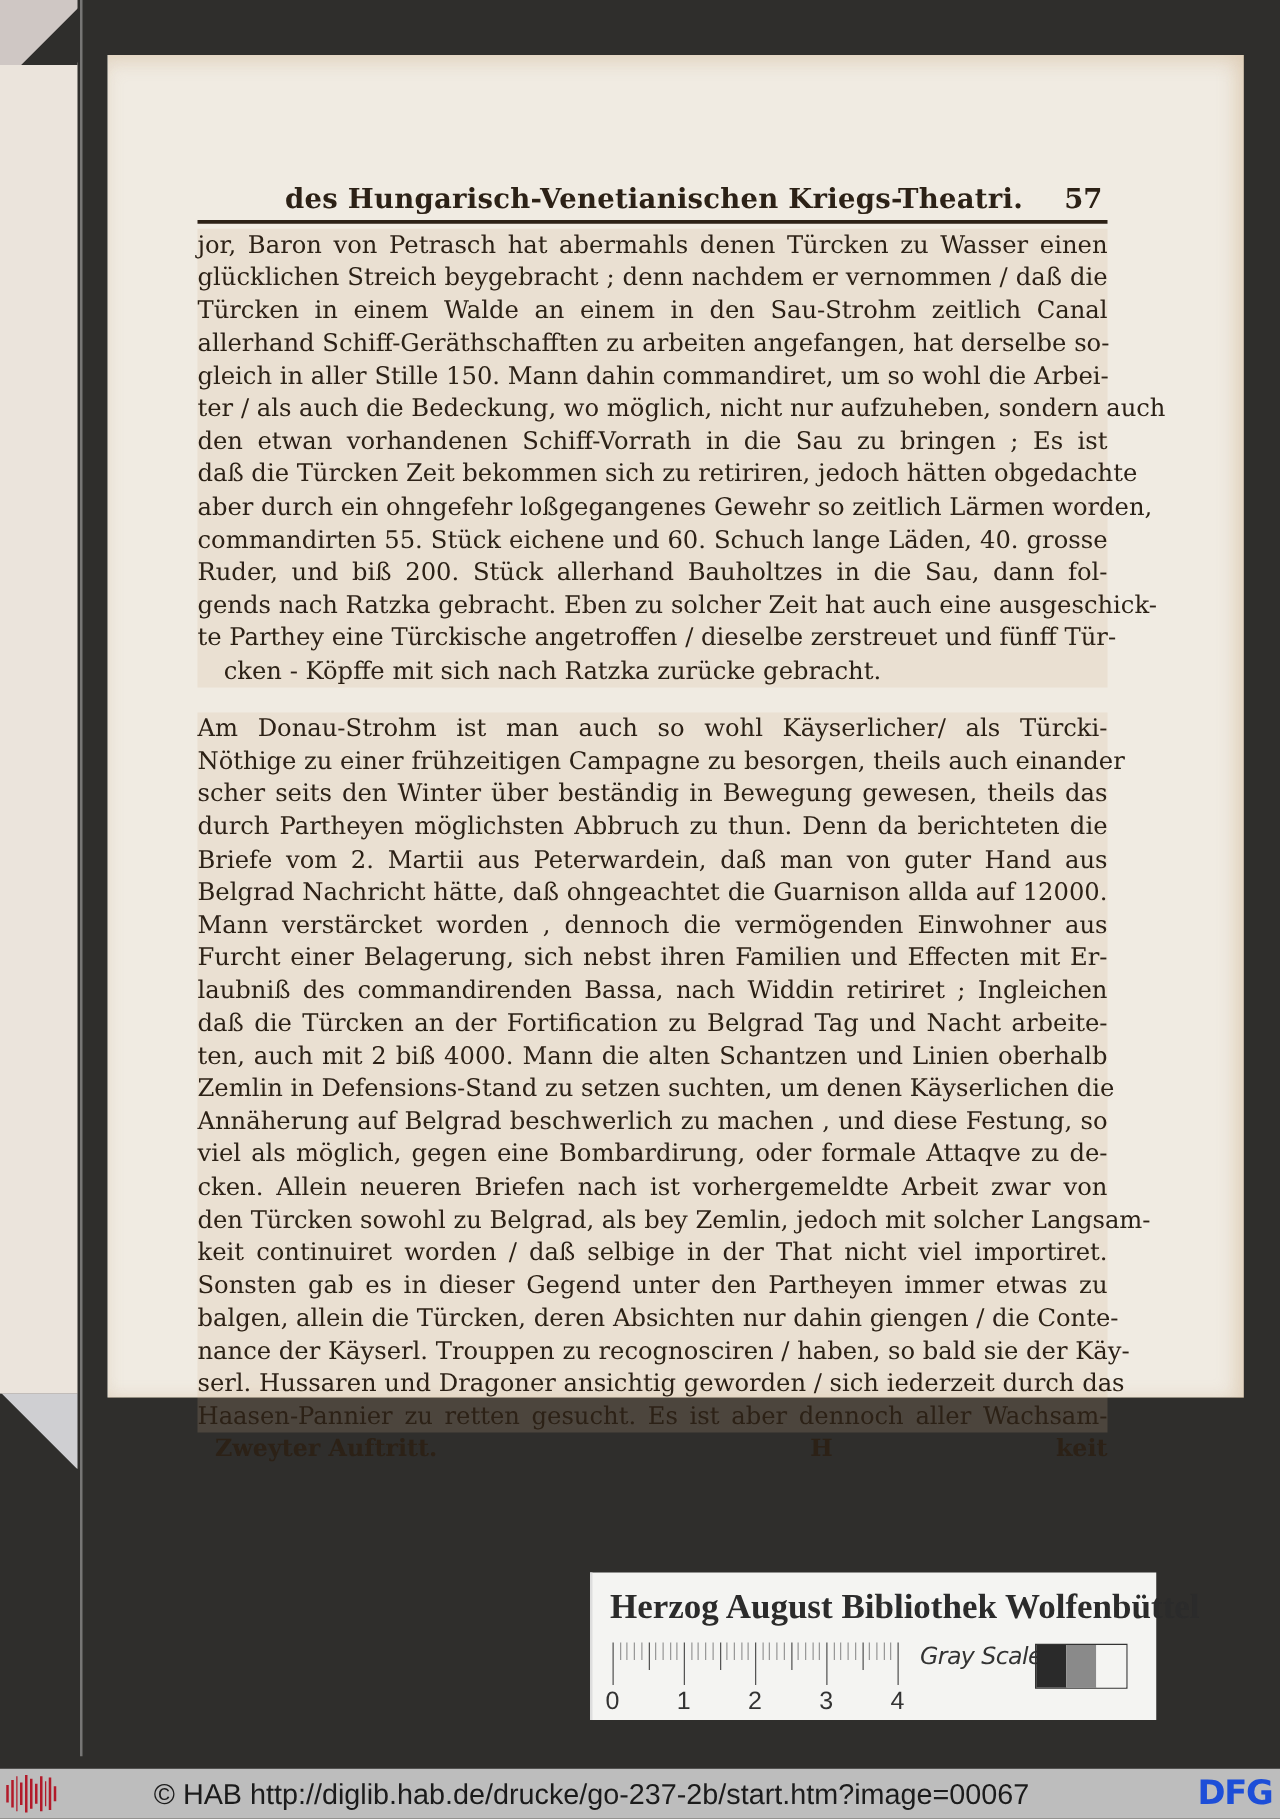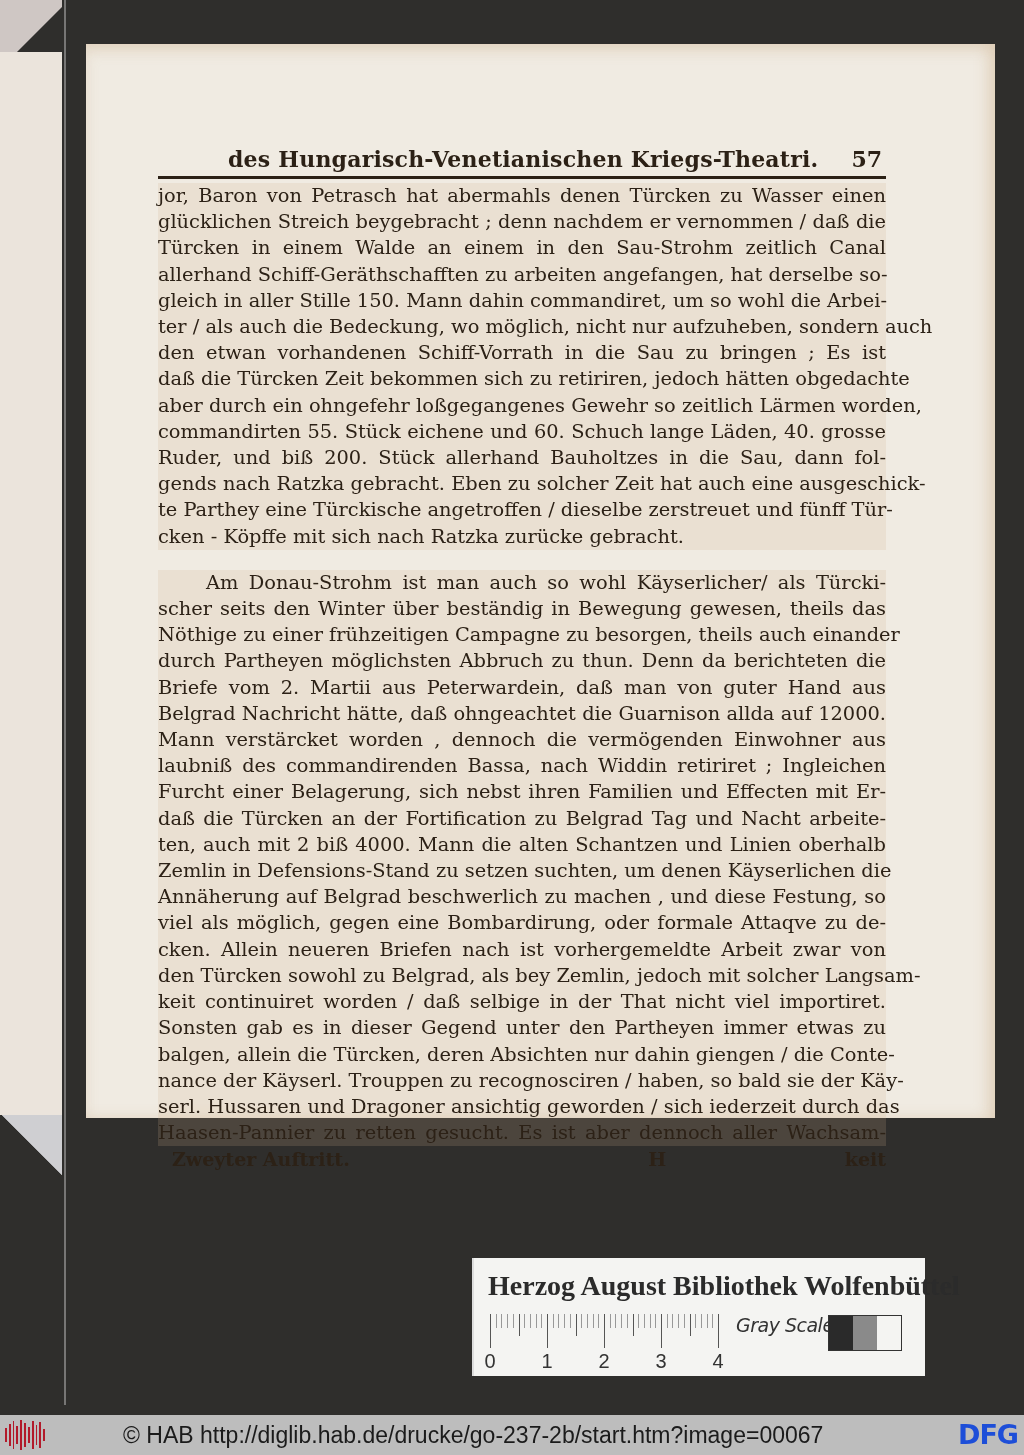--- a/index.html
+++ b/index.html
@@ -47,22 +47,22 @@
     .rule {
       height: 3px; background: #2c2116; margin-top: 4px; margin-bottom: 4px;
     }
     .para {
       font-family: "DejaVu Serif", serif; font-size: 19.4px;
       line-height: 26.2px; text-align: justify; text-align-last: justify;
       background: rgba(210,180,140,.18);
     }
     .para .line { display: block; white-space: nowrap; text-align-last: justify; text-align: justify; }
     .para + .para { margin-top: 20px; }
-    .para .line.indent { padding-left: 48px; }
-    .para .line.last { text-align-last: left; }
+    .para .line.indent { }
+    .para .line.last { text-align-last: left; padding-left: 21px; }
     .footer-line {
       display: flex; justify-content: space-between; align-items: baseline;
       font-family: "DejaVu Serif", serif; font-size: 19px; font-weight: bold;
       margin-top: 2px; padding-left: 14px;
     }
     .signature { margin-left: 120px; }
     
     .card {
       position: absolute; left: 472px; top: 1258px; width: 451px; height: 118px;
       background: #f4f4f2;
@@ -139,28 +139,28 @@
       <span class="line">aber durch ein ohngefehr loßgegangenes Gewehr so zeitlich Lärmen worden,</span>
       <span class="line">commandirten 55. Stück eichene und 60. Schuch lange Läden, 40. grosse</span>
       <span class="line">Ruder, und biß 200. Stück allerhand Bauholtzes in die Sau, dann fol-</span>
       <span class="line">gends nach Ratzka gebracht.  Eben zu solcher Zeit hat auch eine ausgeschick-</span>
       <span class="line">te Parthey eine Türckische angetroffen / dieselbe zerstreuet und fünff Tür-</span>
       <span class="line last">cken - Köpffe mit sich nach Ratzka zurücke gebracht.</span>
     </div>
 
     <div class="para">
       <span class="line indent">Am Donau-Strohm ist man auch so wohl Käyserlicher/ als Türcki-</span>
+      <span class="line">Nöthige zu einer frühzeitigen Campagne zu besorgen, theils auch einander</span>
       <span class="line">scher seits den Winter über beständig in Bewegung gewesen, theils das</span>
-      <span class="line">Nöthige zu einer frühzeitigen Campagne zu besorgen, theils auch einander</span>
       <span class="line">durch Partheyen möglichsten Abbruch zu thun.  Denn da berichteten die</span>
       <span class="line">Briefe vom 2. Martii aus Peterwardein, daß man von guter Hand aus</span>
       <span class="line">Belgrad Nachricht hätte, daß ohngeachtet die Guarnison allda auf 12000.</span>
       <span class="line">Mann verstärcket worden , dennoch die vermögenden Einwohner aus</span>
+      <span class="line">Furcht einer Belagerung, sich nebst ihren Familien und Effecten mit Er-</span>
       <span class="line">laubniß des commandirenden Bassa, nach Widdin retiriret ;  Ingleichen</span>
-      <span class="line">Furcht einer Belagerung, sich nebst ihren Familien und Effecten mit Er-</span>
       <span class="line">daß die Türcken an der Fortification zu Belgrad Tag und Nacht arbeite-</span>
       <span class="line">ten, auch mit 2 biß 4000. Mann die alten Schantzen und Linien oberhalb</span>
       <span class="line">Zemlin in Defensions-Stand zu setzen suchten, um denen Käyserlichen die</span>
       <span class="line">Annäherung auf Belgrad beschwerlich zu machen , und diese Festung, so</span>
       <span class="line">viel als möglich, gegen eine Bombardirung, oder formale Attaqve zu de-</span>
       <span class="line">cken.  Allein neueren Briefen nach ist vorhergemeldte Arbeit zwar von</span>
       <span class="line">den Türcken sowohl zu Belgrad, als bey Zemlin, jedoch mit solcher Langsam-</span>
       <span class="line">keit continuiret worden / daß selbige in der That nicht viel importiret.</span>
       <span class="line">Sonsten gab es in dieser Gegend unter den Partheyen immer etwas zu</span>
       <span class="line">balgen, allein die Türcken, deren Absichten nur dahin giengen / die Conte-</span>

